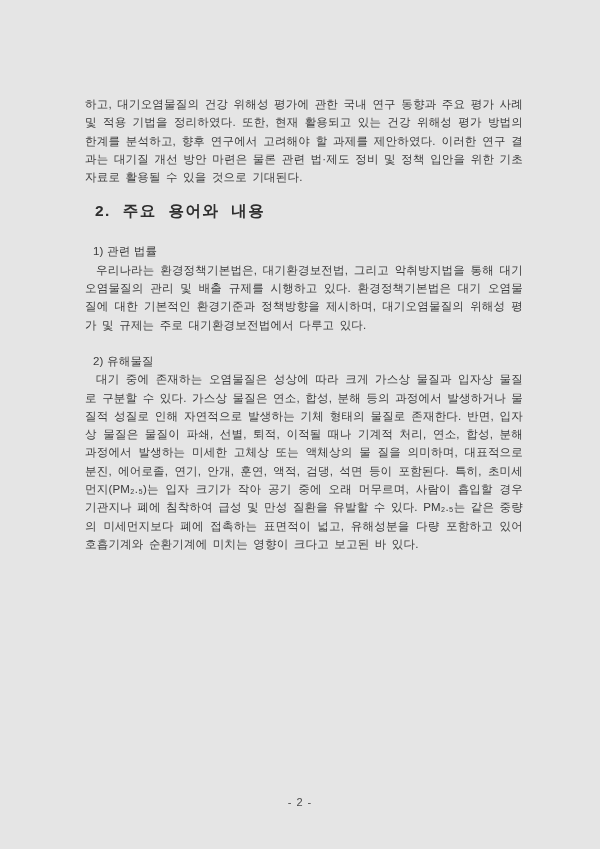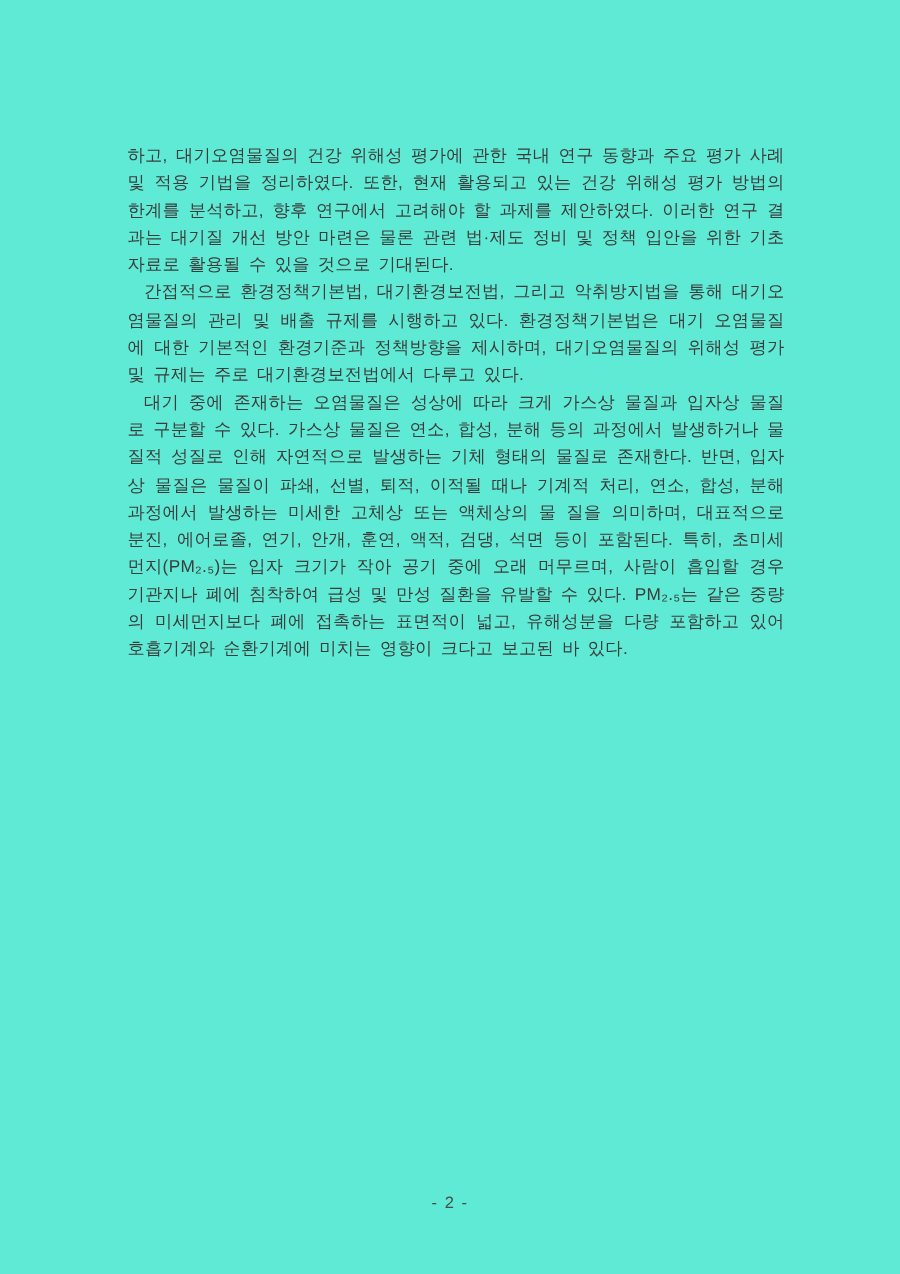--- a/index.html
+++ b/index.html
@@ -7,21 +7,21 @@
     padding: 0;
     width: 600px;
     height: 849px;
     background: #ffffff;
     overflow: hidden;
   }
   .page {
     position: relative;
     width: 600px;
     height: 849px;
-    background: #5eead4;
+    background: #e5e5e5;
     font-family: "Liberation Sans", "DejaVu Sans", sans-serif;
     color: #3c3c3c;
   }
   .content {
     position: absolute;
     left: 85px;
     top: 95px;
     width: 438px;
   }
   .body-par {
@@ -68,25 +68,28 @@
   }
 </style>
 </head>
 <body>
 
 <div class="page">
   <div class="content">
 
     <p class="body-par">하고, 대기오염물질의 건강 위해성 평가에 관한 국내 연구 동향과 주요 평가 사례 및 적용 기법을 정리하였다. 또한, 현재 활용되고 있는 건강 위해성 평가 방법의 한계를 분석하고, 향후 연구에서 고려해야 할 과제를 제안하였다. 이러한 연구 결과는 대기질 개선 방안 마련은 물론 관련 법·제도 정비 및 정책 입안을 위한 기초 자료로 활용될 수 있을 것으로 기대된다.</p>
 
+    <h2 class="section-heading">2. 주요 용어와 내용</h2>
+
+    <div class="sub-label">1) 관련 법률</div>
+
+    <p class="body-par indent">우리나라는 환경정책기본법은, 대기환경보전법, 그리고 악취방지법을 통해 대기오염물질의 관리 및 배출 규제를 시행하고 있다. 환경정책기본법은 대기 오염물질에 대한 기본적인 환경기준과 정책방향을 제시하며, 대기오염물질의 위해성 평가 및 규제는 주로 대기환경보전법에서 다루고 있다.</p>
 
 
-    <p class="body-par indent">간접적으로 환경정책기본법, 대기환경보전법, 그리고 악취방지법을 통해 대기오염물질의 관리 및 배출 규제를 시행하고 있다. 환경정책기본법은 대기 오염물질에 대한 기본적인 환경기준과 정책방향을 제시하며, 대기오염물질의 위해성 평가 및 규제는 주로 대기환경보전법에서 다루고 있다.</p>
-
-
+    <div class="sub-label second">2) 유해물질</div>
 
 
     <p class="body-par indent">대기 중에 존재하는 오염물질은 성상에 따라 크게 가스상 물질과 입자상 물질로 구분할 수 있다. 가스상 물질은 연소, 합성, 분해 등의 과정에서 발생하거나 물질적 성질로 인해 자연적으로 발생하는 기체 형태의 물질로 존재한다. 반면, 입자상 물질은 물질이 파쇄, 선별, 퇴적, 이적될 때나 기계적 처리, 연소, 합성, 분해 과정에서 발생하는 미세한 고체상 또는 액체상의 물 질을 의미하며, 대표적으로 분진, 에어로졸, 연기, 안개, 훈연, 액적, 검댕, 석면 등이 포함된다. 특히, 초미세먼지(PM₂.₅)는 입자 크기가 작아 공기 중에 오래 머무르며, 사람이 흡입할 경우 기관지나 폐에 침착하여 급성 및 만성 질환을 유발할 수 있다. PM₂.₅는 같은 중량의 미세먼지보다 폐에 접촉하는 표면적이 넓고, 유해성분을 다량 포함하고 있어 호흡기계와 순환기계에 미치는 영향이 크다고 보고된 바 있다.</p>
 
   </div>
 
   <div class="page-number">- 2 -</div>
 </div>
 
 </body></html>

